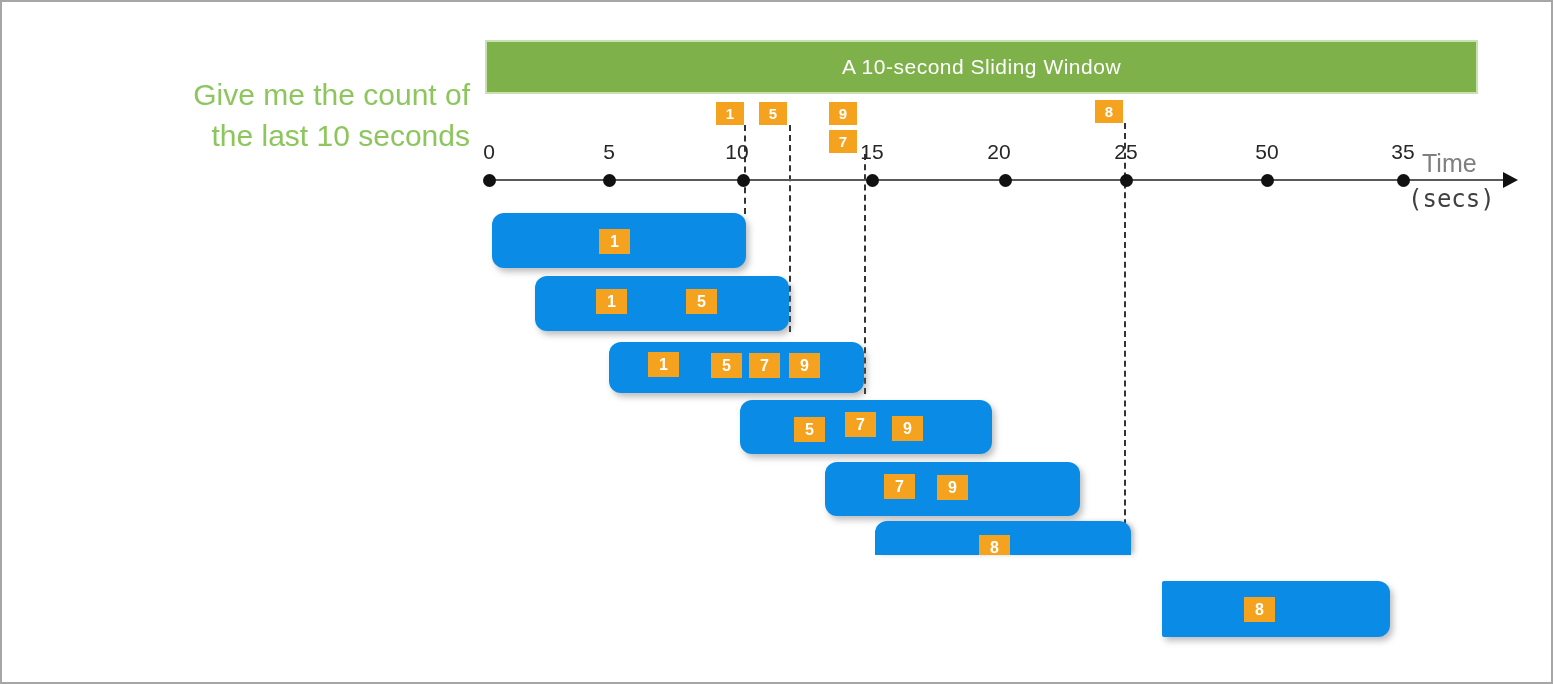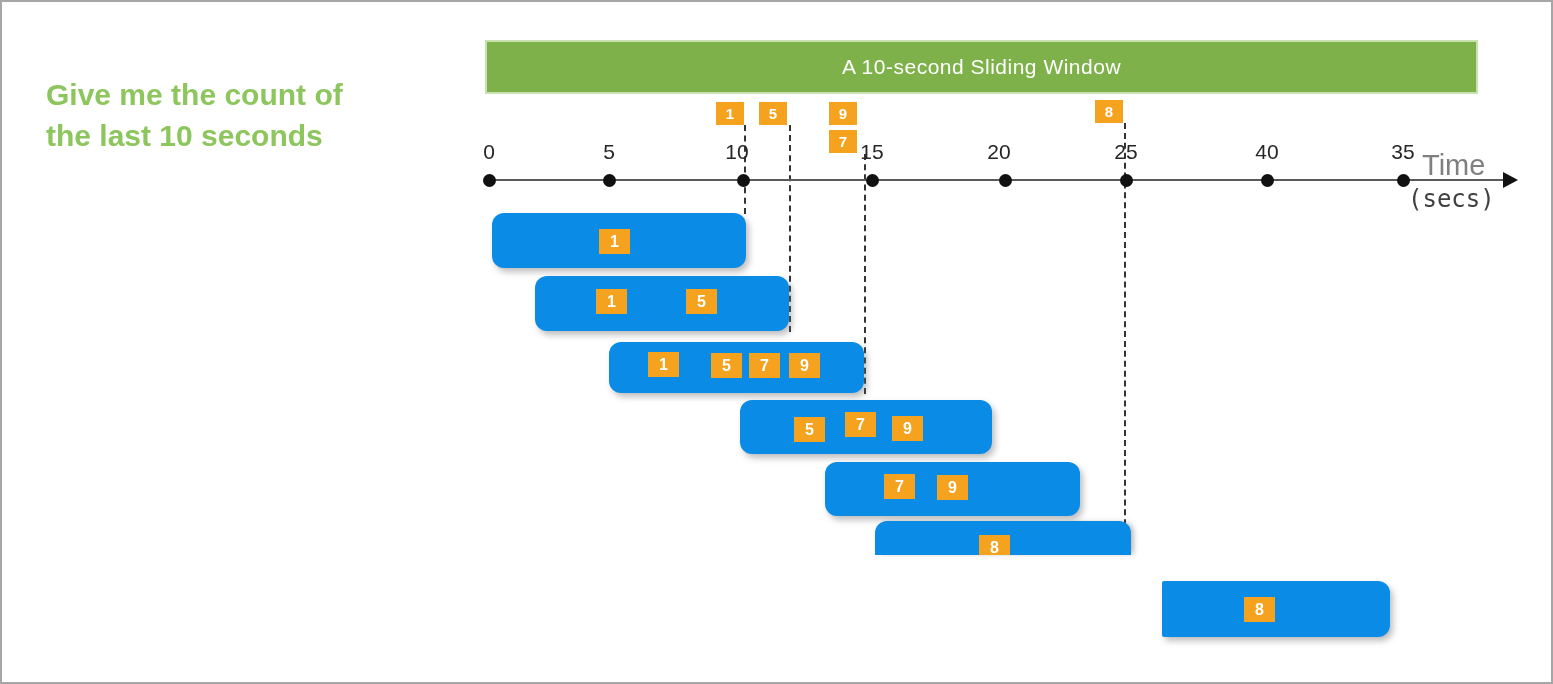--- a/index.html
+++ b/index.html
@@ -7,37 +7,37 @@
     position:relative;
     width:1553px;height:684px;
     box-sizing:border-box;
     border:2px solid #a6a6a6;
     background:#ffffff;
     font-family:"Liberation Sans", sans-serif;
     overflow:hidden;
   }
   
   .query{
-    position:absolute;left:44px;top:72px;width:430px;
-    color:#8cc65d;font-size:30px;line-height:41px;font-weight:700;
+    position:absolute;left:38px;top:72px;width:430px;
+    color:#8cc65d;font-size:30px;line-height:41px;font-weight:400;text-align:right;
   }
   
   .banner{
     position:absolute;left:483px;top:38px;width:993px;height:54px;
     background:#7eb149;border:2px solid #c9e0b1;box-sizing:border-box;
     color:#ffffff;font-size:21px;text-align:center;line-height:50px;
     letter-spacing:0.5px;
   }
   
   .axis-line{position:absolute;left:487px;top:177px;width:1018px;height:2px;background:#595959;z-index:2;}
   .axis-arrow{position:absolute;left:1501px;top:170px;width:0;height:0;
     border-left:15px solid #111;border-top:8px solid transparent;border-bottom:8px solid transparent;z-index:2;}
   .dot{position:absolute;top:172px;width:13px;height:13px;border-radius:50%;background:#111;z-index:3;}
   .tick{position:absolute;top:138px;width:44px;text-align:center;font-size:21px;color:#262626;z-index:2;}
-  .time-label{position:absolute;left:1420px;top:147px;font-size:29px;color:#7f7f7f;z-index:2;}
+  .time-label{position:absolute;left:1420px;top:147px;font-size:25px;color:#7f7f7f;z-index:2;}
   .secs-label{position:absolute;left:1406px;top:183px;font-size:24px;color:#404040;
     font-family:"DejaVu Sans Mono", monospace;z-index:2;}
   
   .dash{position:absolute;width:0;border-left:2px dashed #333;z-index:1;}
   
   .evt{position:absolute;width:28px;height:23px;background:#f5a31f;color:#fff;
     font-size:15px;font-weight:bold;text-align:center;line-height:23px;z-index:4;}
   
   .win{position:absolute;background:#0a8ce6;border-radius:12px;
     box-shadow:3px 4px 6px rgba(110,110,110,0.45);z-index:2;}
@@ -74,21 +74,21 @@
   <div class="dot" style="left:1118px"></div>
   <div class="dot" style="left:1259px"></div>
   <div class="dot" style="left:1395px"></div>
 
   <div class="tick" style="left:465px">0</div>
   <div class="tick" style="left:585px">5</div>
   <div class="tick" style="left:713px">10</div>
   <div class="tick" style="left:848px">15</div>
   <div class="tick" style="left:975px">20</div>
   <div class="tick" style="left:1102px">25</div>
-  <div class="tick" style="left:1243px">40</div>
+  <div class="tick" style="left:1243px">50</div>
   <div class="tick" style="left:1379px">35</div>
 
   <div class="time-label">Time</div>
   <div class="secs-label">(secs)</div>
 
   <div class="evt" style="left:714px;top:100px">1</div>
   <div class="evt" style="left:757px;top:100px">5</div>
   <div class="evt" style="left:827px;top:100px">9</div>
   <div class="evt" style="left:827px;top:128px">7</div>
   <div class="evt" style="left:1093px;top:98px">8</div>

